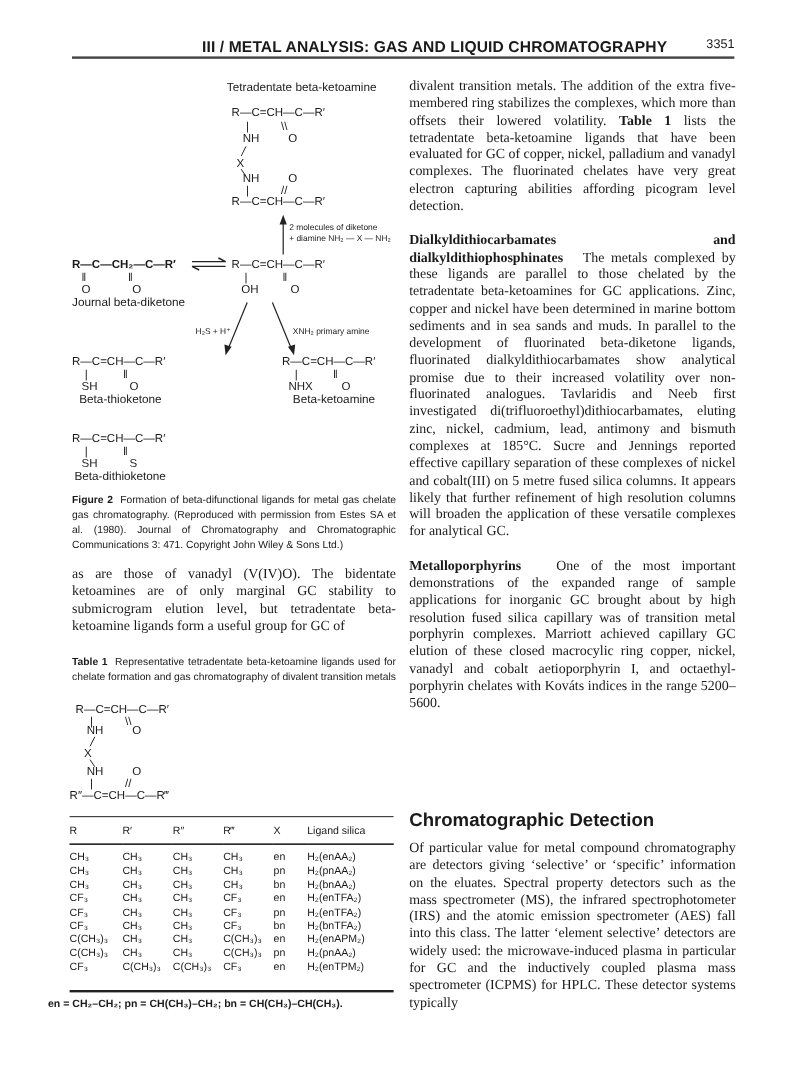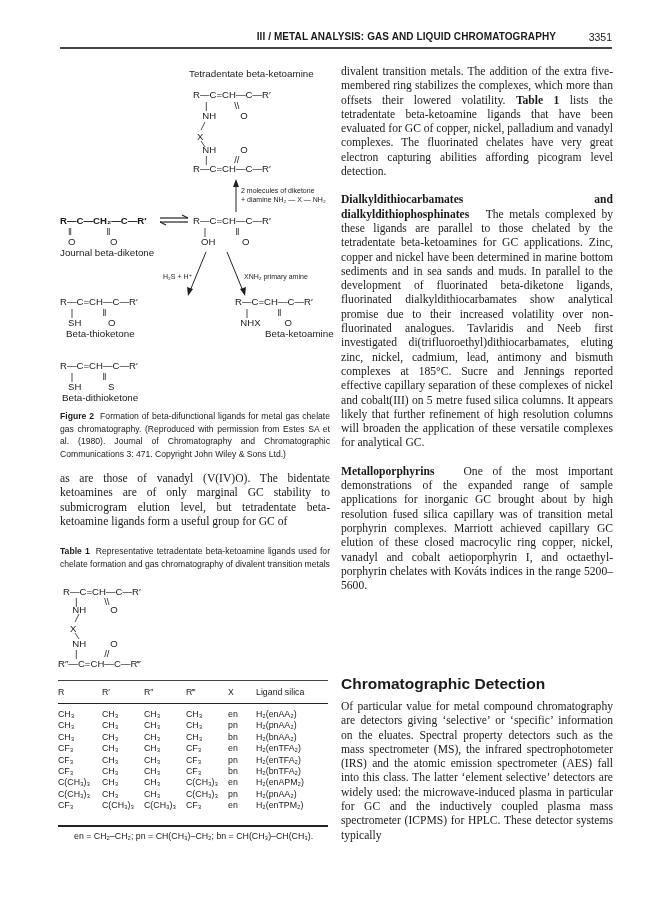--- a/index.html
+++ b/index.html
@@ -1,20 +1,20 @@
 <!DOCTYPE html>
 <html><head>
 <meta charset="utf-8">
 <style>
   html, body { margin:0; padding:0; background:#fff; }
   body { width:668px; height:900px; position:relative; overflow:hidden; color:#1a1a1a; }
   .sans { font-family: "Liberation Sans", "DejaVu Sans", sans-serif; }
   .serif { font-family: "Liberation Serif", "DejaVu Serif", serif; }
   #header { position:absolute; left:60px; top:31px; width:552px; height:14px; }
-  #header .title { position:absolute; right:56px; top:0; font-weight:bold; font-size:10px; letter-spacing:0.1px; }
+  #header .title { position:absolute; right:56px; top:0; font-weight:bold; font-size:13px; letter-spacing:0.1px; }
   #header .pno { position:absolute; right:0; top:0; font-size:10.5px; }
   #header-rule { position:absolute; left:60px; top:47px; width:552px; height:2px; background:#444; }
 
   .chem { position:absolute; font-size:9.6px; white-space:pre; line-height:11px; }
   .chem.small { font-size:7px; }
   .lbl { position:absolute; font-size:9.8px; white-space:nowrap; }
   svg.arrows { position:absolute; left:0; top:0; width:668px; height:900px; pointer-events:none; }
 
   .caption { position:absolute; font-size:8.6px; line-height:12.6px; text-align:justify; }
   .caption b { font-weight:bold; }
@@ -25,21 +25,21 @@
   .body-text .gap { height:14px; }
   .section-title { position:absolute; font-size:15.5px; font-weight:bold; }
 
   table#t1 { position:absolute; left:58px; top:684px; width:270px; border-collapse:collapse; font-size:8.8px; }
   #t1 th { text-align:left; font-weight:normal; padding:3px 0 6px 0; }
   #t1 td { padding:0; line-height:11.4px; white-space:nowrap; }
   #t1 thead tr { border-bottom:1.5px solid #222; }
   #t1 tbody tr:first-child td { padding-top:5px; }
   #t1-toprule { position:absolute; left:58px; top:680px; width:270px; height:1px; background:#444; }
   #t1-botrule { position:absolute; left:58px; top:825px; width:270px; height:1.5px; background:#222; }
-  #t1-foot { position:absolute; left:74px; top:831px; font-size:8.8px; white-space:nowrap; }
+  #t1-foot { position:absolute; left:40px; top:831px; font-size:8.8px; white-space:nowrap;font-weight:bold; }
 </style>
 </head>
 <body>
 
 <div id="header" class="sans">
   <span class="title">III / METAL ANALYSIS: GAS AND LIQUID CHROMATOGRAPHY</span>
   <span class="pno">3351</span>
 </div>
 <div id="header-rule"></div>
 
@@ -70,21 +70,21 @@
   <div class="chem sans small" style="left:244px;top:271px;">XNH₂ primary amine</div>
 
   <div class="chem sans" style="left:60px;top:296px;">R—C=CH—C—R′</div>
   <div class="chem sans" style="left:60px;top:307px;">    |           ‖</div>
   <div class="chem sans" style="left:60px;top:317px;">   SH          O</div>
   <div class="lbl sans" style="left:66px;top:328px;">Beta-thioketone</div>
 
   <div class="chem sans" style="left:235px;top:296px;">R—C=CH—C—R′</div>
   <div class="chem sans" style="left:235px;top:307px;">    |           ‖</div>
   <div class="chem sans" style="left:235px;top:317px;">  NHX         O</div>
-  <div class="lbl sans" style="left:244px;top:328px;margin-left:21px;">Beta-ketoamine</div>
+  <div class="lbl sans" style="left:244px;top:328px;">Beta-ketoamine</div>
 
   <div class="chem sans" style="left:60px;top:360px;">R—C=CH—C—R′</div>
   <div class="chem sans" style="left:60px;top:371px;">    |           ‖</div>
   <div class="chem sans" style="left:60px;top:381px;">   SH          S</div>
   <div class="lbl sans" style="left:62px;top:392px;">Beta-dithioketone</div>
 </div>
 
 <svg class="arrows">
 
   <line x1="236" y1="212" x2="236" y2="184" stroke="#222" stroke-width="1"></line>

